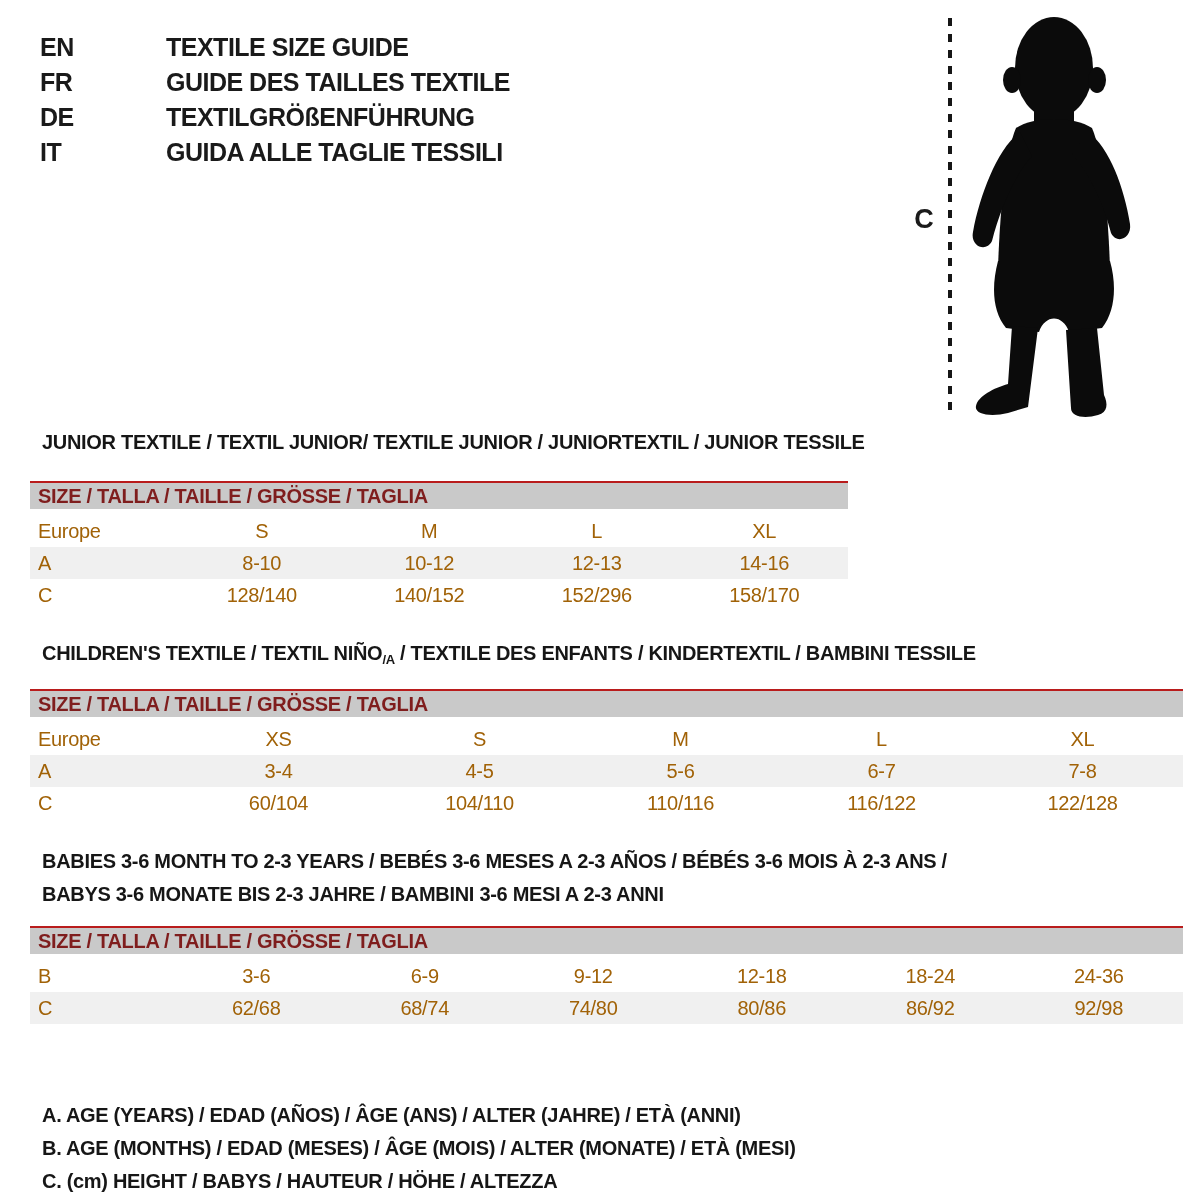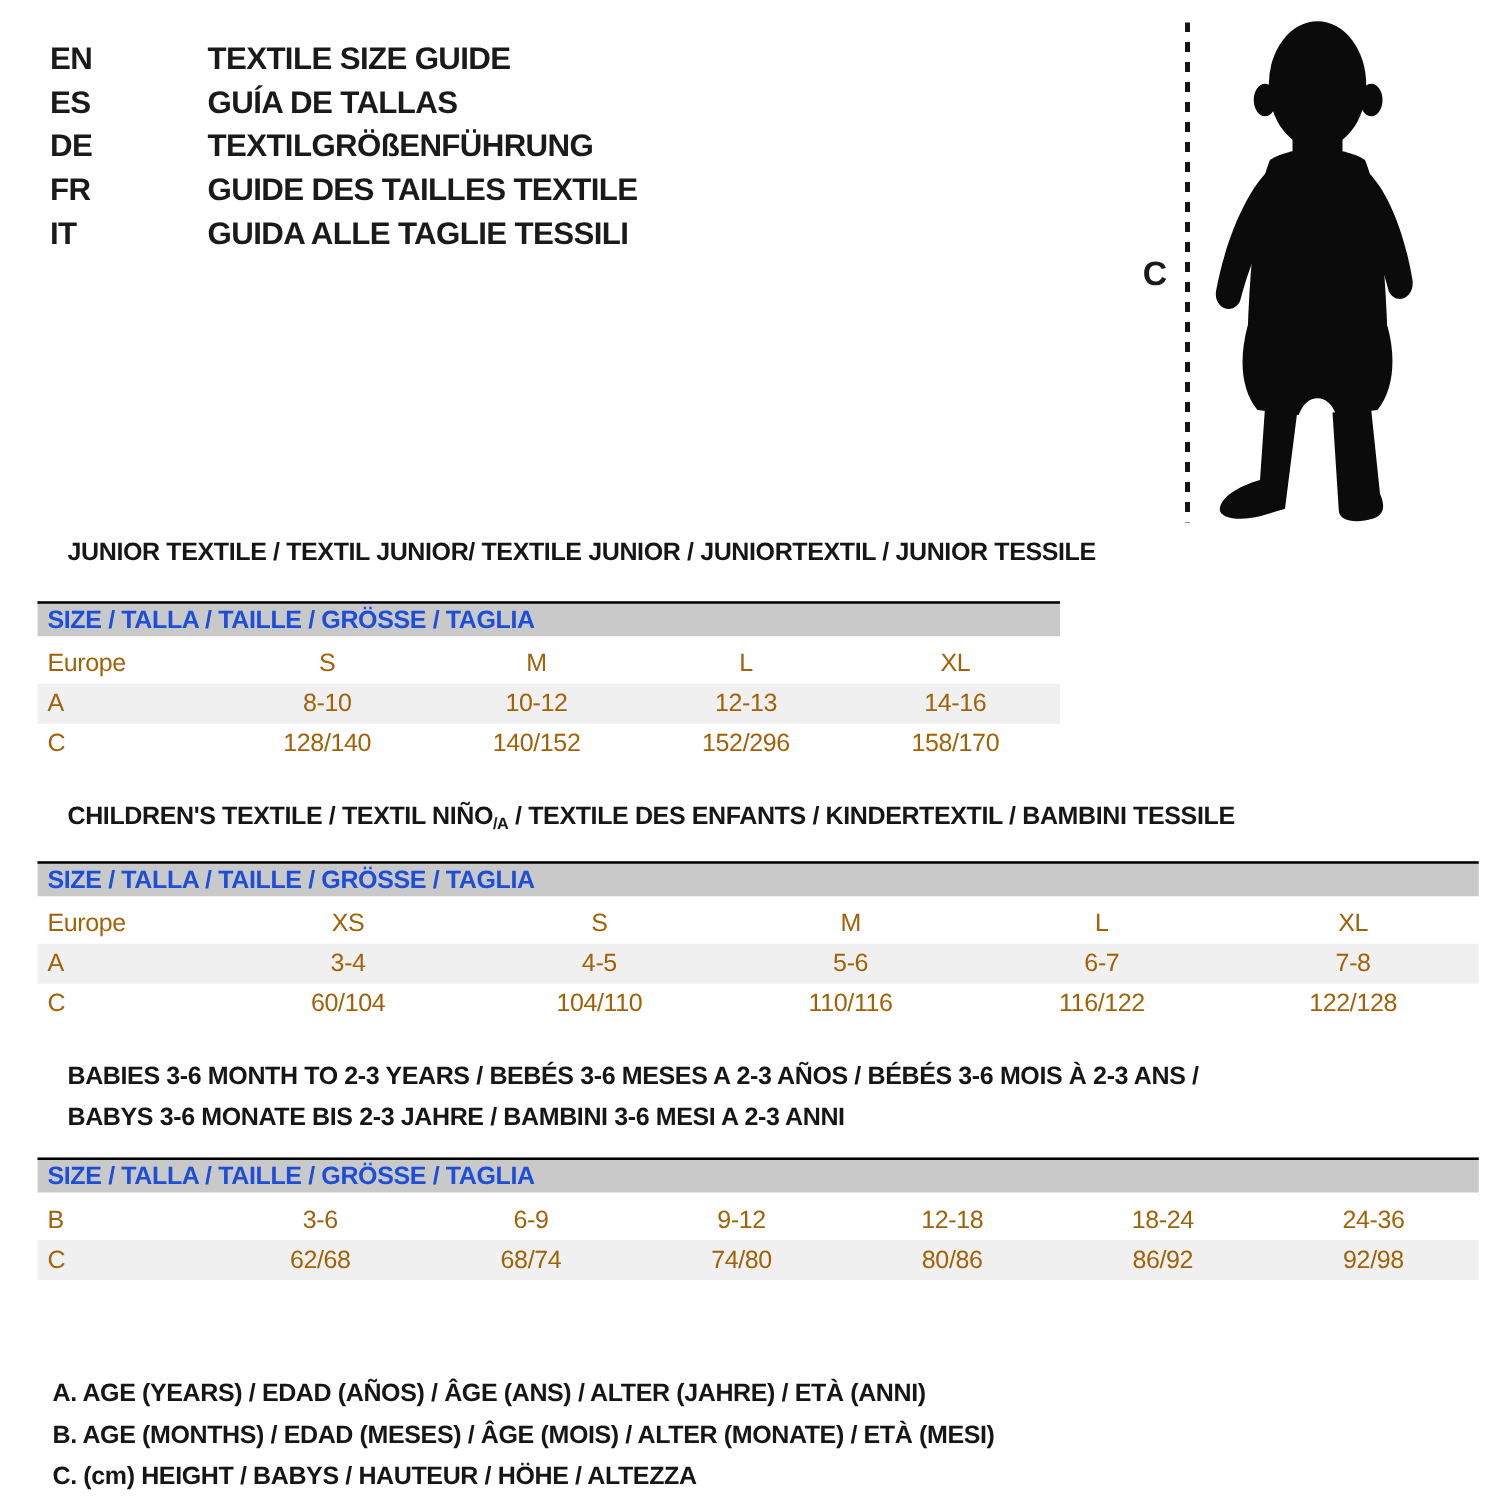--- a/index.html
+++ b/index.html
@@ -21,32 +21,32 @@
     background:repeating-linear-gradient(to bottom, #161616 0 8px, transparent 8px 16px);
   }
   .figure-label {
     position:absolute; left:908px; top:204px; width:32px; text-align:center;
     font-size:27px; font-weight:700;
   }
   .baby-svg { position:absolute; left:966px; top:16px; width:168px; height:404px; }
 
   
   .sec-title {
-    position:absolute; left:54px; font-size:20px; font-weight:700;
+    position:absolute; left:42px; font-size:20px; font-weight:700;
     letter-spacing:-0.3px; white-space:nowrap; color:#161616;
   }
   .sec-title .sub { font-size:13px; position:relative; top:4px; font-weight:700; }
 
   
   .tbl { position:absolute; left:30px; }
   .size-header {
     box-sizing:border-box; height:28px; background:#c9c9c9;
-    border-top:2px solid #000000; display:flex; align-items:center;
+    border-top:2px solid #b91c1c; display:flex; align-items:center;
     padding-left:8px; font-size:20px; font-weight:700; letter-spacing:-0.3px;
-    color:#1d4ed8;
+    color:#7f1d1d;
   }
   .tspacer { height:6px; }
   .trow { display:grid; height:32px; align-items:center; font-size:20px; letter-spacing:-0.3px; color:#a16207; }
   .trow.shaded { background:#f0f0f0; }
   .cols-j { grid-template-columns:148px repeat(4, 1fr); }
   .cols-c { grid-template-columns:148px repeat(5, 1fr); }
   .cols-b { grid-template-columns:142px repeat(6, 1fr); }
   .cell-lbl { text-align:left; padding-left:8px; }
   .cell-val { text-align:center; }
   #junior-table { top:481px; width:818px; }
@@ -64,30 +64,26 @@
 <body>
 
 <div class="page">
 
   <div class="lang-list">
     <div class="lang-row">
       <span class="lang-code">EN</span>
       <span class="lang-title">TEXTILE SIZE GUIDE</span>
     </div>
     <div class="lang-row">
-      <span class="lang-code">ES</span>
-      <span class="lang-title">GUÍA DE TALLAS</span>
+      <span class="lang-code">FR</span>
+      <span class="lang-title">GUIDE DES TAILLES TEXTILE</span>
     </div>
     <div class="lang-row">
       <span class="lang-code">DE</span>
       <span class="lang-title">TEXTILGRÖßENFÜHRUNG</span>
-    </div>
-    <div class="lang-row">
-      <span class="lang-code">FR</span>
-      <span class="lang-title">GUIDE DES TAILLES TEXTILE</span>
     </div>
     <div class="lang-row">
       <span class="lang-code">IT</span>
       <span class="lang-title">GUIDA ALLE TAGLIE TESSILI</span>
     </div>
   </div>
 
   <div class="dash-line"></div>
   <div class="figure-label">C</div>
   <svg class="baby-svg" viewBox="0 0 168 404" aria-hidden="true">

